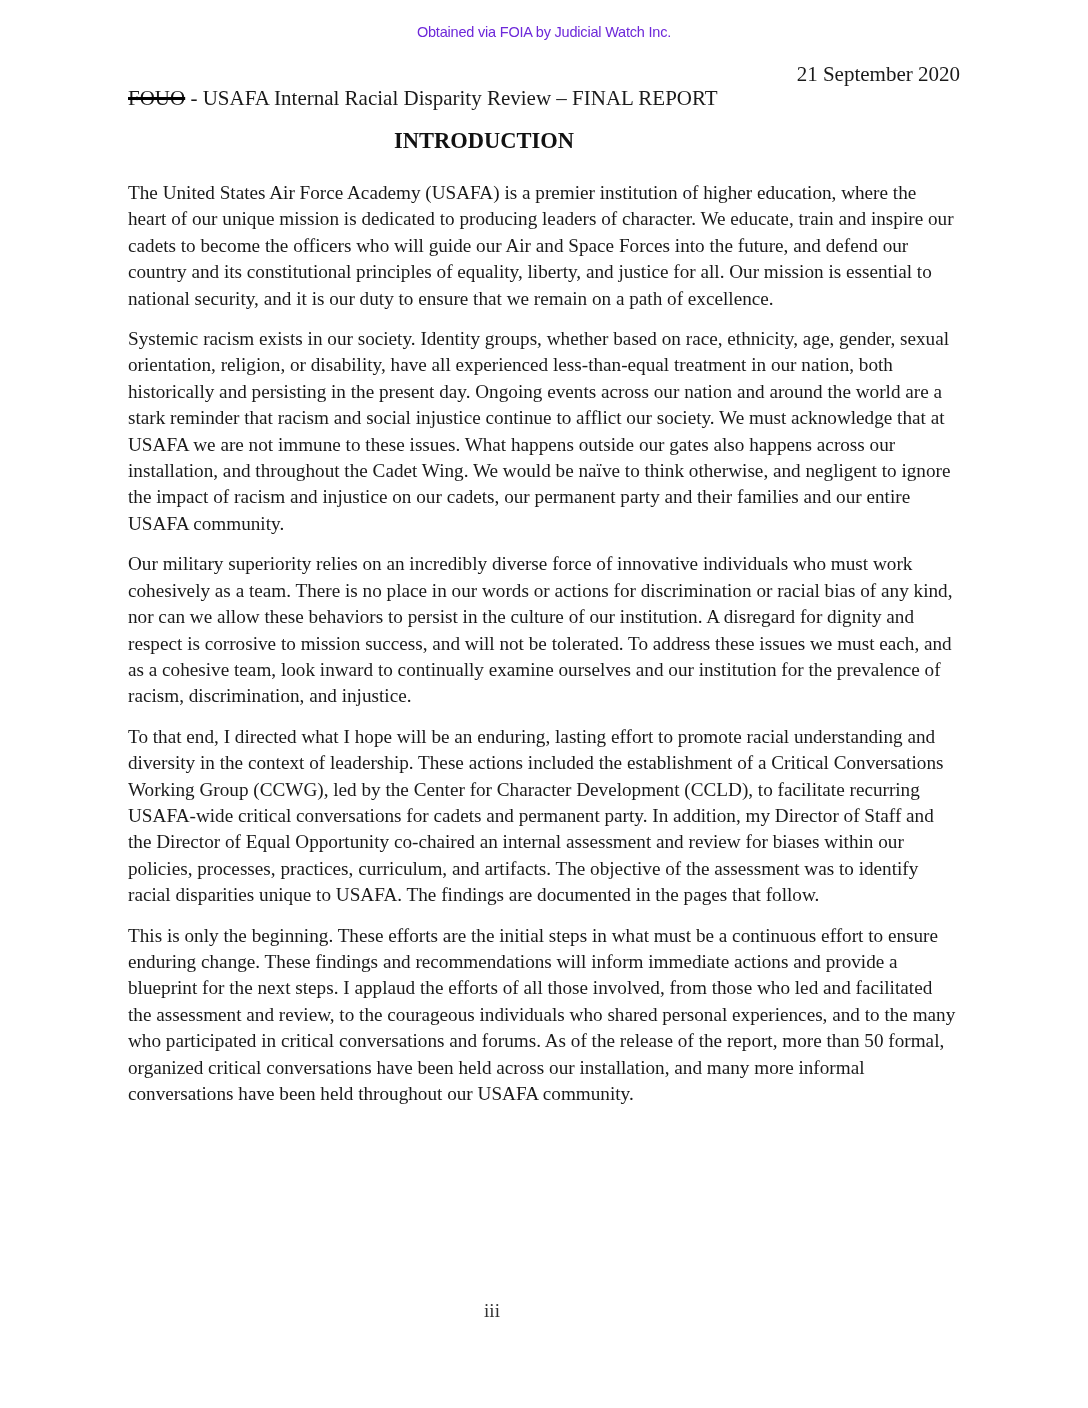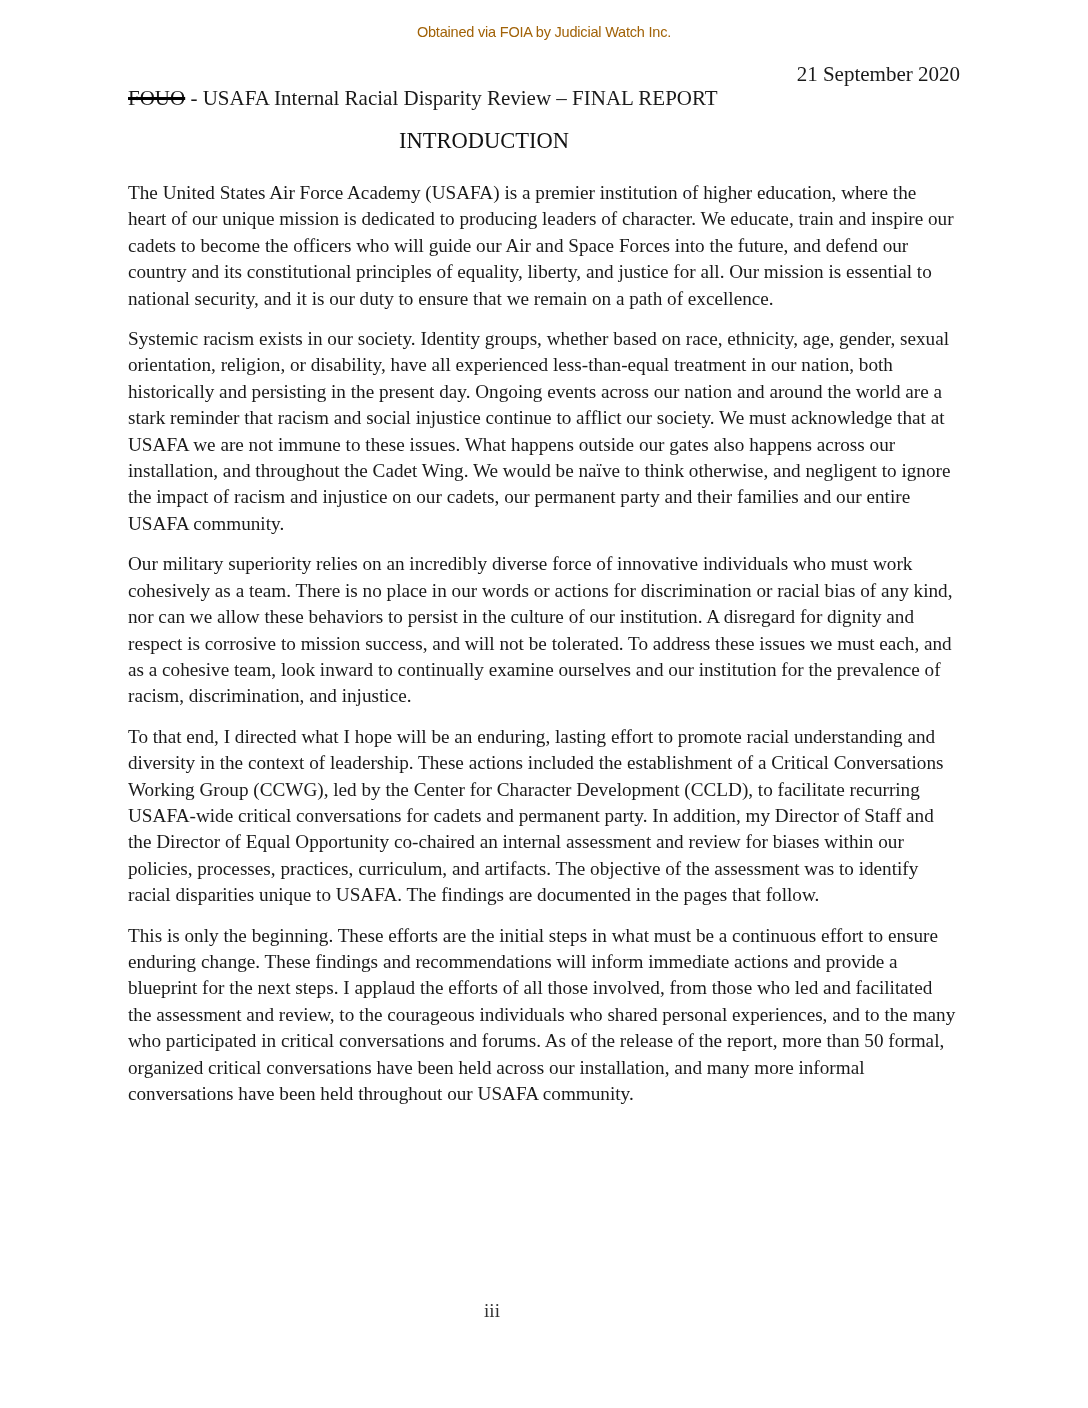--- a/index.html
+++ b/index.html
@@ -1,26 +1,26 @@
 <!DOCTYPE html>
 <html><head>
 <meta charset="utf-8">
 <style>
   html, body { margin: 0; padding: 0; background: #ffffff; }
   body { width: 1088px; height: 1408px; position: relative; overflow: hidden;
          font-family: "Liberation Serif", "DejaVu Serif", serif; color: #111; }
   .watermark { position: absolute; top: 24px; left: 0; width: 1088px; text-align: center;
-               font-family: "Liberation Sans", "DejaVu Sans", sans-serif; font-size: 14.5px; color: #a16207; letter-spacing: -0.2px; }
+               font-family: "Liberation Sans", "DejaVu Sans", sans-serif; font-size: 14.5px; color: #6d28d9; letter-spacing: -0.2px; }
   .header { position: absolute; top: 62px; left: 128px; width: 832px; height: 28px;
             font-size: 21px; color: #1a1a1a; }
   .header .left { position: absolute; left: 0; top: 0; white-space: nowrap; margin-top: 24px; }
   .header .right { position: absolute; right: 0; top: 0; white-space: nowrap; text-align: center; }
   .strike { text-decoration: line-through; text-decoration-thickness: 3px; text-decoration-color: #000; }
   .title { position: absolute; top: 128px; left: 0; width: 968px; text-align: center;
-           font-size: 22.5px; font-weight: normal; color: #111; }
+           font-size: 22.5px; font-weight: bold; color: #111; }
   .body-text { position: absolute; top: 180px; left: 128px; width: 830px; }
   .para { margin: 0 0 14px 0; font-size: 19.2px; line-height: 26.4px; color: #1a1a1a; text-align: left; }
   .page-num { position: absolute; top: 1300px; left: 0; width: 984px; text-align: center;
               font-size: 19px; color: #333; }
 </style>
 </head>
 <body>
 
 <div class="watermark">Obtained via FOIA by Judicial Watch Inc.</div>
 

